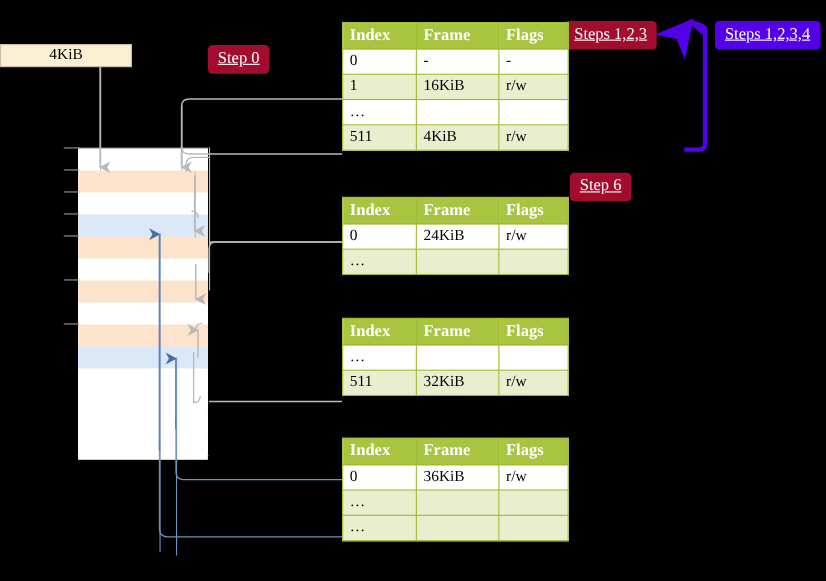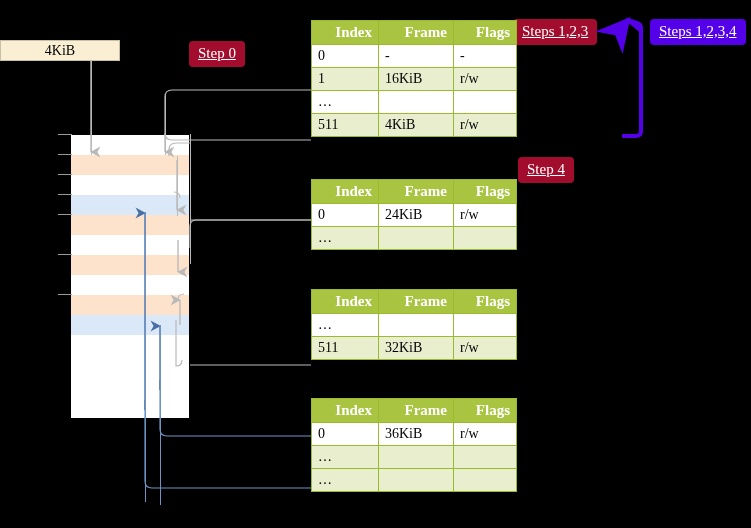--- a/index.html
+++ b/index.html
@@ -66,21 +66,21 @@
   .ptable{
     position:absolute;
     border-collapse:collapse;
     border:1px solid #9bbb2e;
     font-size:14px;
     background:#ffffff;
   }
   .ptable th{
     background:#a8c441; color:#ffffff;
     font-weight:bold; font-size:15px;
-    text-align:right; padding:3px 6px;
+    text-align:left; padding:3px 6px;
     border:1px solid #9bbb2e;
     font-family:"Liberation Serif", serif;
     margin-left:22px;
   }
   .ptable td{
     border:1px solid #9bbb2e;
     padding:3px 6px;
     color:#000;
     font-family:"Liberation Serif", serif;
     height:14px;
@@ -102,21 +102,21 @@
 </head>
 <body>
 
 <div class="stage">
 
   <div id="kib-box">
     <span>4KiB</span>
   </div>
 
   <div class="badge red" id="badge-step0">Step 0</div>
-  <div class="badge red" id="badge-step4">Step 4</div>
+  <div class="badge red" id="badge-step4">Step 6</div>
   <div class="badge red" id="badge-steps123">Steps 1,2,3</div>
   <div class="badge blue" id="badge-steps1234">Steps 1,2,3,4</div>
 
   <div id="mem-grid" style="height: 280px;">
       <div class="mrow white" style="top: 0px;"></div>
       <div class="mrow orange" style="top: 20px;"></div>
       <div class="mrow white" style="top: 40px;"></div>
       <div class="mrow blue" style="top: 60px;"></div>
       <div class="mrow orange" style="top: 80px;"></div>
       <div class="mrow white" style="top: 100px;"></div>

